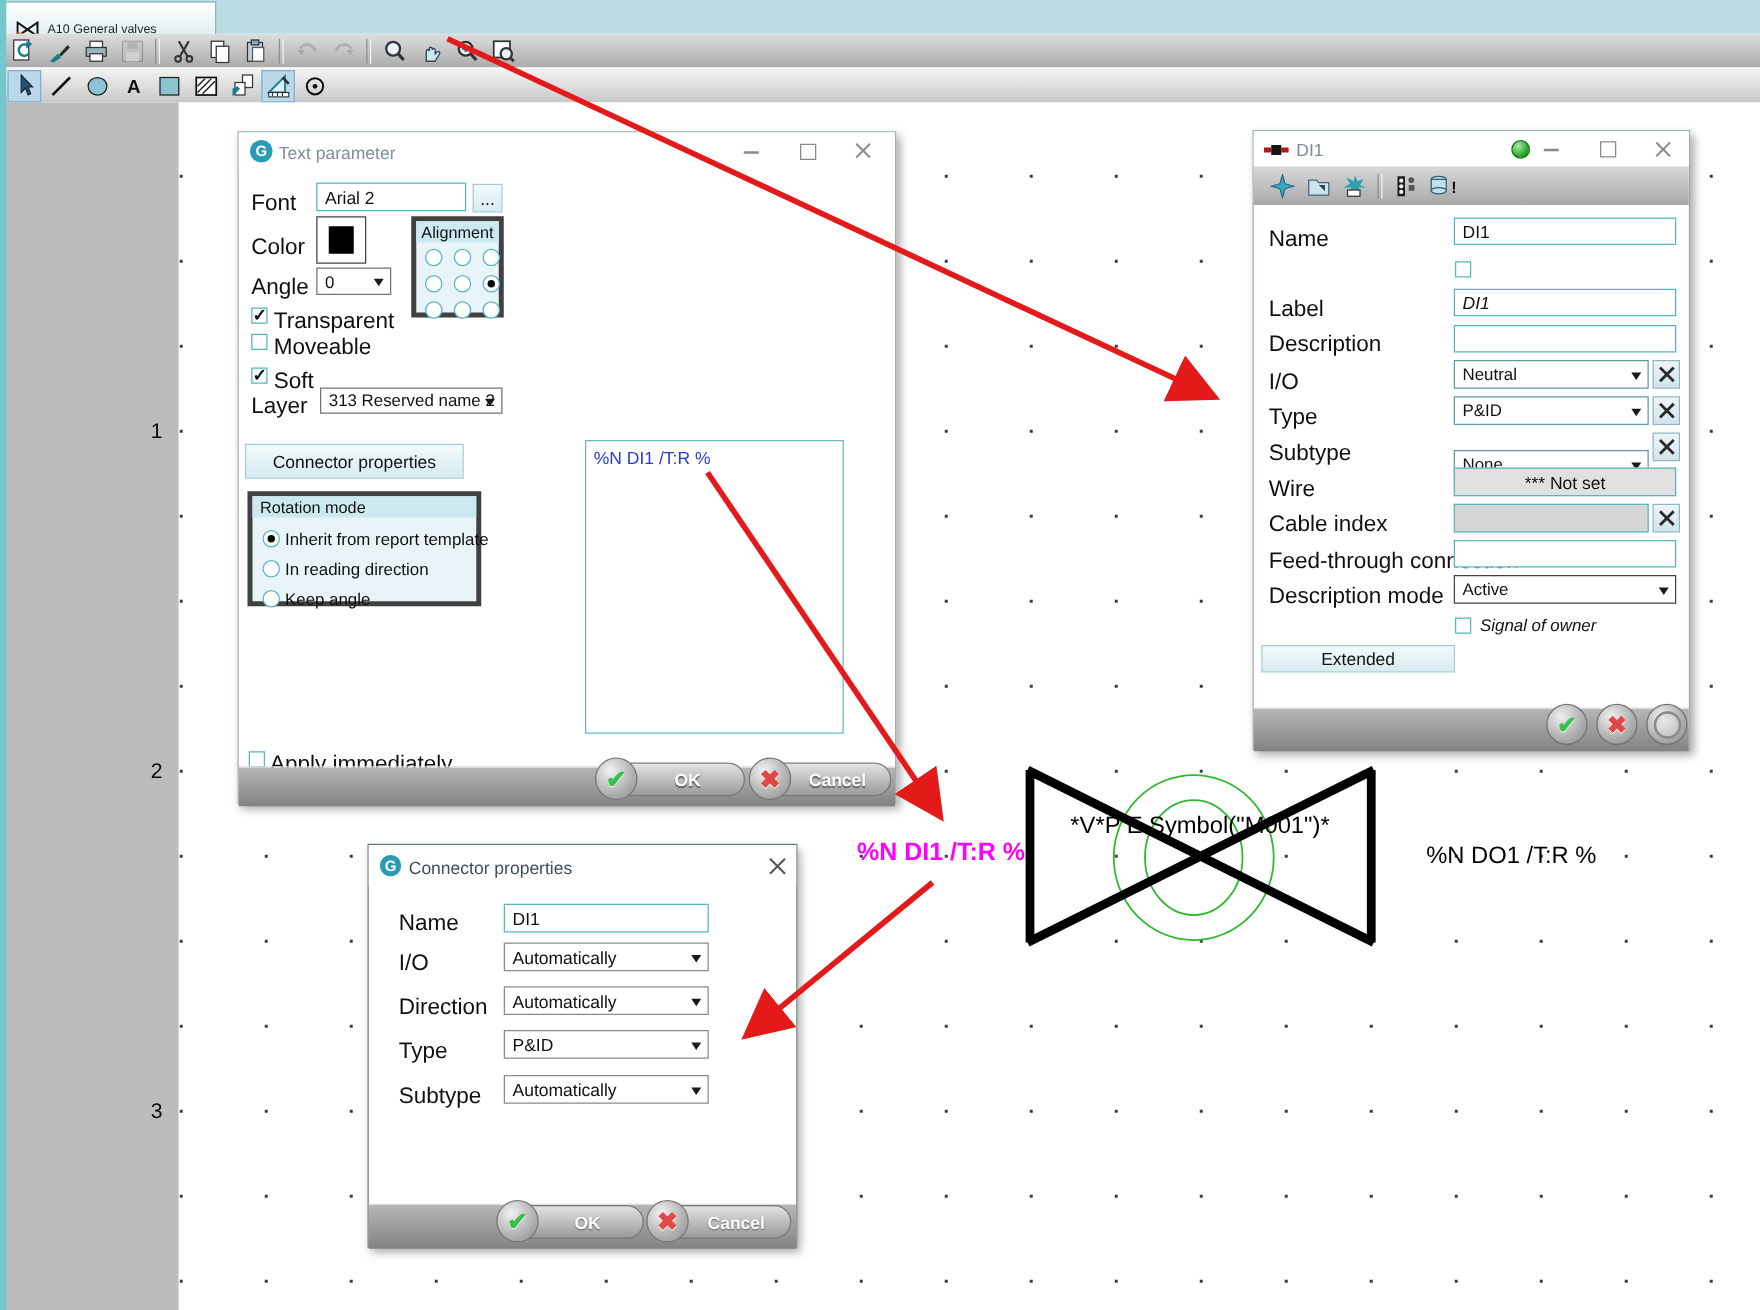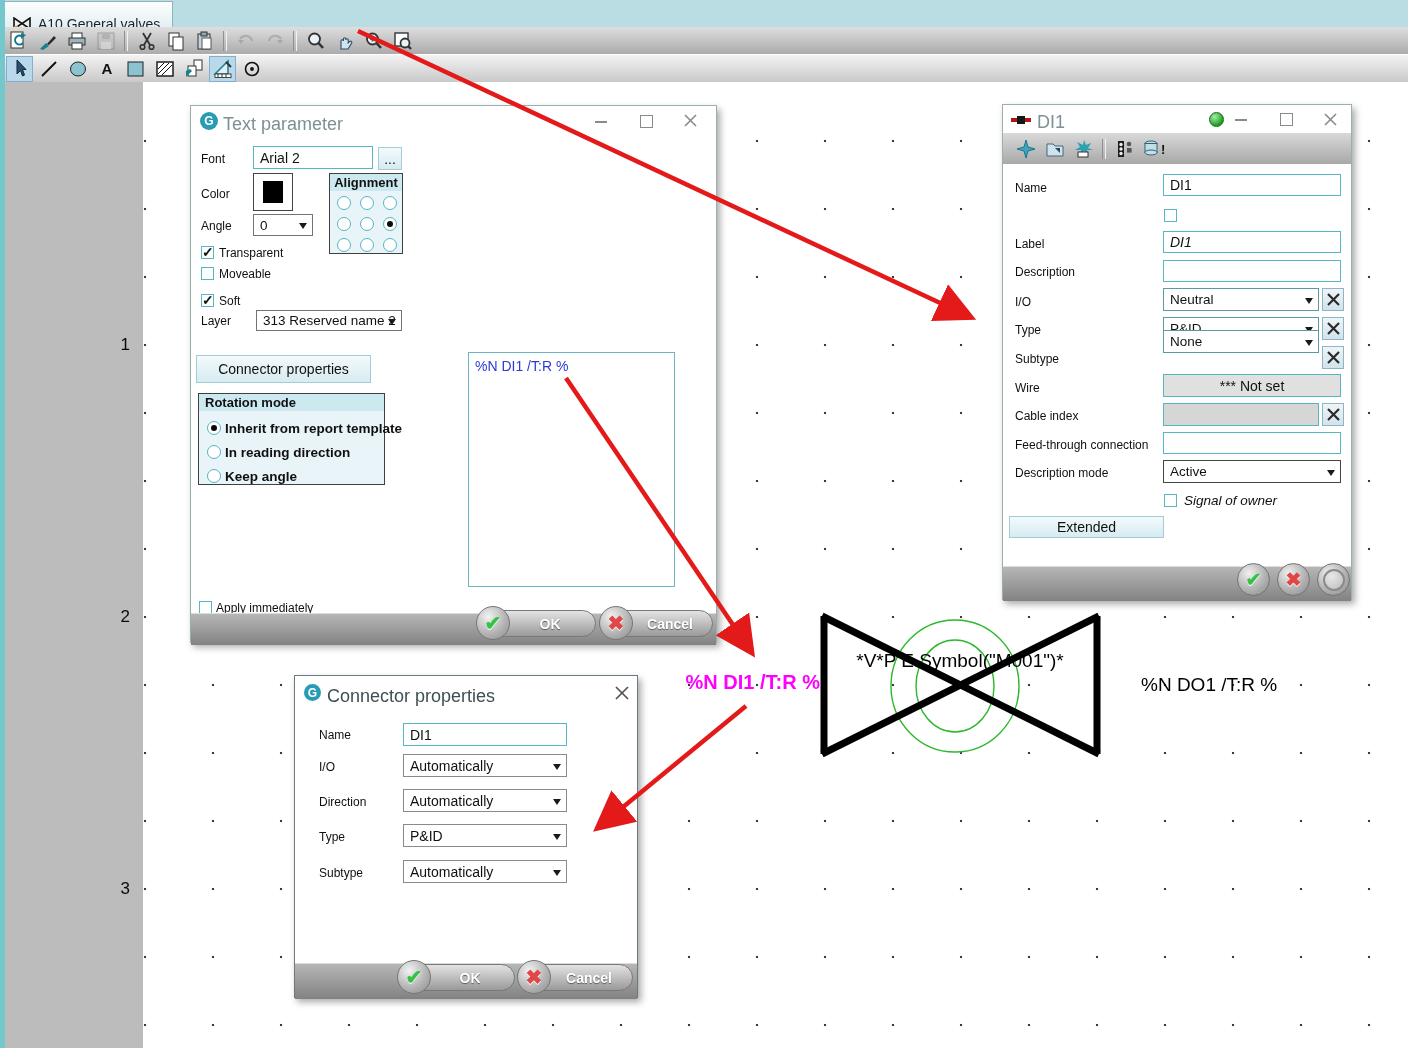--- a/index.html
+++ b/index.html
@@ -2,21 +2,21 @@
 <html><head>
 <meta charset="utf-8">
 <style>
   html,body{margin:0;padding:0;}
   .screen{position:relative;width:1408px;height:1048px;background:#fff;overflow:hidden;
           font-family:"Liberation Sans",sans-serif;color:#111;}
   .abs{position:absolute;}
   
   .tabbar{position:absolute;left:0;top:0;width:1408px;height:27px;background:#b9dde2;}
   .tab{position:absolute;top:1px;height:44px;display:flex;align-items:center;gap:6px;
-       padding:0 10px;font-size:14px;color:#16242e;border:1px solid #8fb4ba;border-bottom:none;box-sizing:border-box;}
+       padding:0 10px;font-size:10px;color:#16242e;border:1px solid #8fb4ba;border-bottom:none;box-sizing:border-box;}
   .tab1{left:2px;width:171px;background:linear-gradient(#fdfefe,#d2e5e9);}
   .tab2{left:177px;width:253px;background:linear-gradient(#e9e9e9,#a2a2a2);border-color:#8a9aa0;color:#18283c;}
   .toolbar1{position:absolute;left:0;top:27px;width:1408px;height:27px;
             background:linear-gradient(#dedede,#ababab);display:flex;align-items:center;padding-left:4px;box-sizing:border-box;}
   .toolbar2{position:absolute;left:0;top:54px;width:1408px;height:28px;
             background:linear-gradient(#f3f3f3,#c9c9c9);border-top:1px solid #fff;
             display:flex;align-items:center;padding-left:5px;box-sizing:border-box;}
   .ic{width:25px;height:24px;display:flex;align-items:center;justify-content:center;margin:0 1px;border:1px solid transparent;}
   .ic.dis{opacity:.45;filter:grayscale(1);}
   .ic.active{background:#b9d8ea;border:1px solid #84aece;}
@@ -26,37 +26,37 @@
   .sidebar{position:absolute;left:0;top:82px;width:143px;height:966px;background:#bcbcbc;z-index:1;}
   .rownum{position:absolute;width:22px;text-align:right;font-size:17px;color:#0a0a0a;z-index:2;}
   .canvas{position:absolute;left:143px;top:82px;width:1265px;height:966px;background:#fff;
           background-image:radial-gradient(circle,#3a3a3a 1.1px,transparent 1.6px);
           background-size:68px 68px;background-position:-32px 25px;z-index:1;}
   .cvtext{position:absolute;font-size:19px;color:#000;white-space:nowrap;z-index:3;}
   
   .dlg{position:absolute;background:#fff;border:1px solid #9aafb4;box-sizing:border-box;
        box-shadow:3px 4px 7px rgba(0,0,0,.35);z-index:10;}
   .dtitle{position:absolute;left:0;top:0;right:0;height:30px;background:#fff;}
-  .dtitle .txt{position:absolute;left:32px;top:8px;font-size:18px;color:#7d9095;}
+  .dtitle .txt{position:absolute;left:32px;top:8px;font-size:14px;color:#7d9095;}
   .logo{position:absolute;width:18px;height:18px;border-radius:50%;background:#2a9bb5;color:#fff;
         font-size:12px;font-weight:bold;display:flex;align-items:center;justify-content:center;}
   .wmin{position:absolute;width:12px;height:2px;background:#8a8a8a;}
   .wmax{position:absolute;width:11px;height:11px;border:1px solid #8a8a8a;}
-  label.fl{position:absolute;font-size:12px;color:#101010;white-space:nowrap;}
+  label.fl{position:absolute;font-size:18px;color:#101010;white-space:nowrap;}
   .field{position:absolute;background:#fff;border:1px solid #53b7c4;box-sizing:border-box;
          font-size:14px;display:flex;align-items:center;padding-left:6px;}
   .dd{position:absolute;background:#fff;border:1px solid #737373;box-sizing:border-box;font-size:13.5px;
       display:flex;align-items:center;padding:0 18px 0 6px;white-space:nowrap;overflow:hidden;}
   .dda{position:absolute;right:5px;top:50%;margin-top:-2px;width:0;height:0;
        border-left:4px solid transparent;border-right:4px solid transparent;border-top:6px solid #1a1a1a;}
   .cb{position:absolute;width:13px;height:13px;border:1px solid #53b7c4;background:#fff;box-sizing:border-box;}
   .cb.checked::after{content:"\2713";position:absolute;left:0px;top:-3px;font-size:14px;font-weight:bold;color:#111;}
   .rd{position:absolute;width:14px;height:14px;border:1px solid #53b7c4;border-radius:50%;background:#fff;box-sizing:border-box;}
   .rd.sel::after{content:"";position:absolute;left:3px;top:3px;width:6px;height:6px;border-radius:50%;background:#0a0a0a;}
-  .panel{position:absolute;background:#e9f4f8;border:1px solid #404040;box-sizing:border-box;font-weight:bold;}
+  .panel{position:absolute;background:#e9f4f8;border:4px solid #404040;box-sizing:border-box;}
   .panel .phead{height:17px;background:#cde9f0;font-size:13px;display:flex;align-items:center;padding-left:6px;}
   .lbtn{position:absolute;background:linear-gradient(#f3fafc,#d6ebf1);border:1px solid #a5cbd6;box-sizing:border-box;
         font-size:14px;display:flex;align-items:center;justify-content:center;}
   .bbar{position:absolute;left:0;right:0;background:linear-gradient(#b6b6b6,#828282);border-top:1px solid #dcdcdc;}
   .pill{position:absolute;height:27px;border-radius:14px;background:linear-gradient(#e3e3e3,#9a9a9a);
         border:1px solid #787878;box-sizing:border-box;display:flex;align-items:center;justify-content:center;
         padding-left:24px;color:#fff;font-size:14px;font-weight:bold;text-shadow:0 1px 1px #5a5a5a;}
   .badge{position:absolute;left:-5px;top:-5px;width:34px;height:34px;border-radius:50%;
          background:radial-gradient(circle at 35% 30%,#f2f2f2,#b5b5b5 55%,#8c8c8c);border:1px solid #767676;
          display:flex;align-items:center;justify-content:center;font-size:20px;font-weight:bold;box-sizing:border-box;}
@@ -437,21 +437,21 @@
         <i class="dda"></i>
       </div>
     <span class="xbtn" style="left:319px;top:212px;">
         <svg width="13" height="13">
           <line x1="1" y1="1" x2="12" y2="12" stroke="#2a2a2a" stroke-width="2.2"></line>
           <line x1="12" y1="1" x2="1" y2="12" stroke="#2a2a2a" stroke-width="2.2"></line>
         </svg>
       </span>
 
     <label class="fl" style="left:12px;top:247px;">Subtype</label>
-    <div class="dd" style="left:160px;top:225px;width:156px;height:23px;border-color:#5f98a5;">
+    <div class="dd" style="left:160px;top:255px;width:156px;height:23px;border-color:#5f98a5;">
         <span>None</span>
         <i class="dda"></i>
       </div>
     <span class="xbtn" style="left:319px;top:241px;">
         <svg width="13" height="13">
           <line x1="1" y1="1" x2="12" y2="12" stroke="#2a2a2a" stroke-width="2.2"></line>
           <line x1="12" y1="1" x2="1" y2="12" stroke="#2a2a2a" stroke-width="2.2"></line>
         </svg>
       </span>
 

